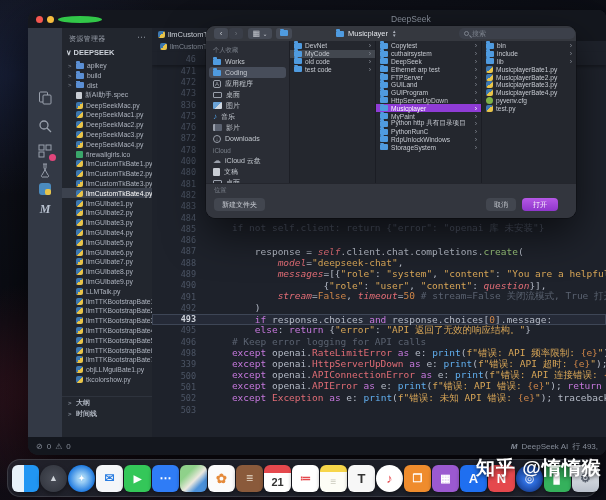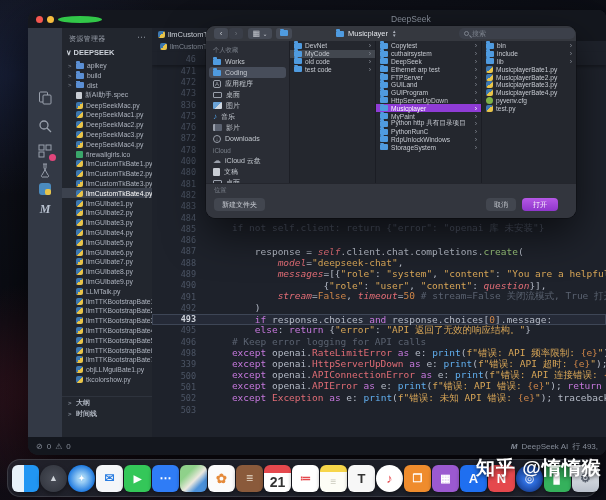--- a/index.html
+++ b/index.html
@@ -703,21 +703,21 @@
   <div class="dock">
       <div class="dk" style="background: linear-gradient(90deg, rgb(232, 242, 250) 46%, rgb(33, 150, 243) 46%);"></div>
       <div class="dk round" style="background: radial-gradient(circle, rgb(74, 78, 88), rgb(46, 49, 58)); color: rgb(207, 212, 218); font-size: 9px;">▲</div>
       <div class="dk round" style="background: radial-gradient(circle, rgb(158, 208, 245) 20%, rgb(31, 122, 224) 70%); color: rgb(255, 255, 255); font-size: 8px;">✦</div>
       <div class="dk" style="background: rgb(244, 246, 249); color: rgb(42, 125, 225); font-size: 12px;">✉</div>
       <div class="dk" style="background: rgb(52, 199, 89); color: rgb(255, 255, 255); font-size: 10px;">▶</div>
       <div class="dk" style="background: rgb(47, 124, 246); color: rgb(255, 255, 255); font-size: 12px;">⋯</div>
       <div class="dk" style="background: linear-gradient(135deg, rgb(143, 209, 138) 30%, rgb(236, 233, 223) 55%, rgb(74, 144, 217) 75%);"></div>
       <div class="dk" style="background: rgb(251, 251, 251); color: rgb(229, 138, 58); font-size: 13px;">✿</div>
       <div class="dk" style="background: rgb(138, 90, 59); color: rgb(233, 221, 205); font-size: 12px;">≡</div>
-      <div class="dk" style="background: linear-gradient(rgb(229, 72, 77) 30%, rgb(255, 255, 255) 30%); color: rgb(51, 51, 51); font-size: 14px; padding-top: 7px;">21</div>
+      <div class="dk" style="background: linear-gradient(rgb(229, 72, 77) 30%, rgb(255, 255, 255) 30%); color: rgb(51, 51, 51); font-size: 11px; padding-top: 7px;">21</div>
       <div class="dk" style="background: rgb(255, 255, 255); color: rgb(229, 72, 77); font-size: 11px;">≔</div>
       <div class="dk" style="background: linear-gradient(rgb(247, 214, 74) 26%, rgb(253, 253, 246) 26%); color: rgb(201, 201, 189); font-size: 10px; padding-top: 7px;">≡</div>
       <div class="dk" style="background: rgb(247, 247, 247); color: rgb(51, 51, 51); font-size: 13px;">T</div>
       <div class="dk round" style="background: rgb(255, 255, 255); color: rgb(229, 72, 77); font-size: 13px;">♪</div>
       <div class="dk" style="background: rgb(239, 140, 45); color: rgb(255, 255, 255); font-size: 11px;">❐</div>
       <div class="dk" style="background: rgb(155, 89, 208); color: rgb(255, 255, 255); font-size: 11px;">▦</div>
       <div class="dk" style="background: rgb(31, 111, 240); color: rgb(255, 255, 255); font-size: 13px;">A</div>
       <div class="dk" style="background: rgb(229, 72, 77); color: rgb(255, 255, 255); font-size: 13px;">N</div>
       <div class="dk round" style="background: radial-gradient(circle, rgb(47, 111, 224) 30%, rgb(20, 58, 140) 80%); color: rgb(207, 224, 255); font-size: 11px;">◎</div>
       <div class="dk" style="background: rgb(53, 177, 92); color: rgb(255, 255, 255); font-size: 10px;">▊</div>

